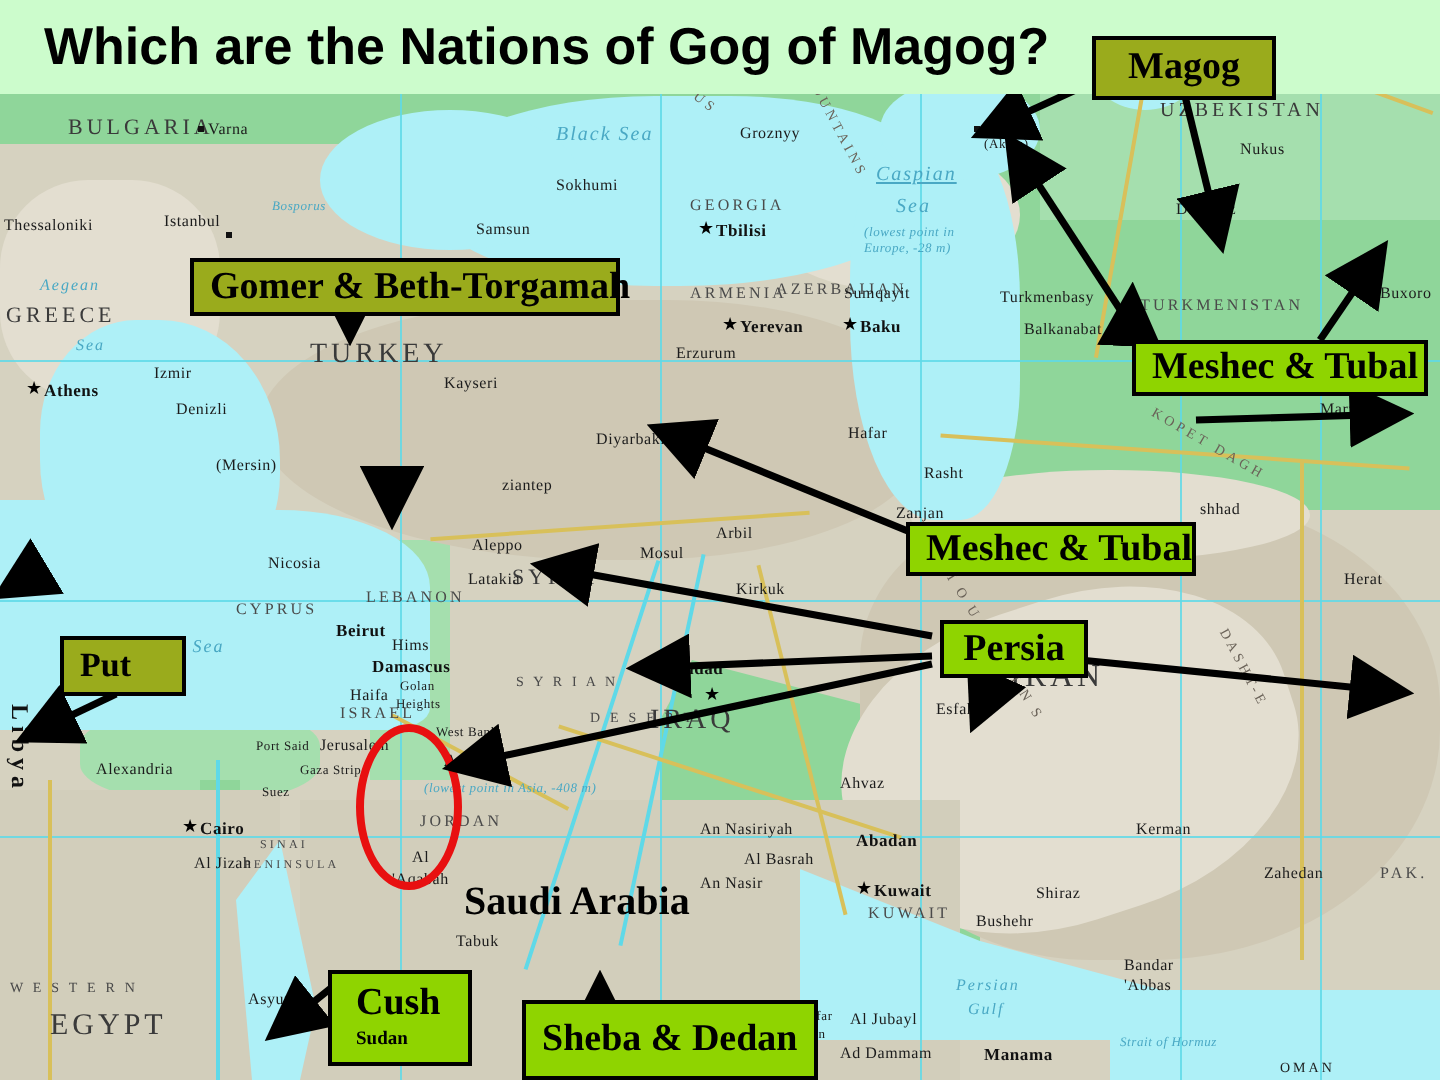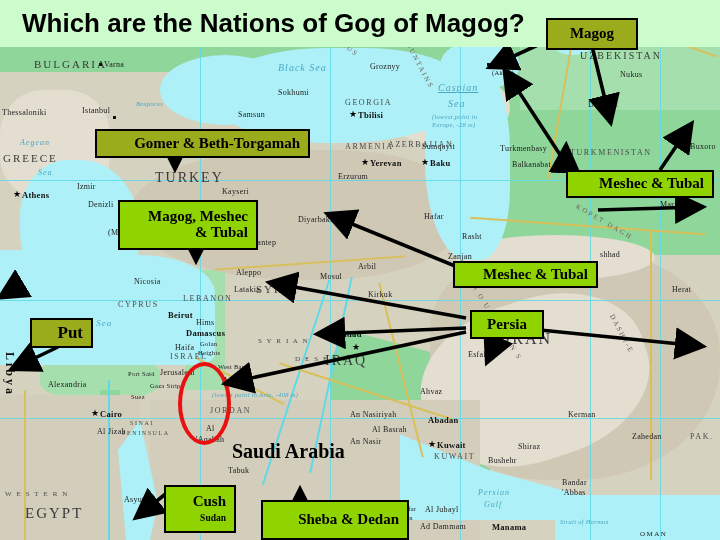--- a/index.html
+++ b/index.html
@@ -33,22 +33,22 @@
 
   
   #title-banner{position:absolute;left:0;top:0;width:720px;height:47px;
       background:#ccfccc;display:flex;align-items:center;}
   #title-text{font-family:"Liberation Sans",sans-serif;font-weight:bold;
       font-size:26px;color:#000;padding-left:22px;letter-spacing:0px;}
 
   
   .box{position:absolute;border:2.5px solid #000;box-sizing:border-box;
        display:flex;flex-direction:column;justify-content:center;
-       font-family:"Liberation Serif",serif;font-weight:bold;color:#000;align-items:flex-end;}
-  .box .l1{font-size:15px;line-height:1.05;padding:0 8px;white-space:nowrap;}
+       font-family:"Liberation Serif",serif;font-weight:bold;color:#000;}
+  .box .l1{font-size:19px;line-height:1.05;padding:0 8px;white-space:nowrap;}
   .box .l2{font-size:15px;line-height:1.05;padding:0 8px;white-space:nowrap;}
   .box .sub{font-size:9.5px;line-height:1.2;padding:0 8px;white-space:nowrap;}
   .olive{background:#9aab1c;}
   .lime{background:#8fd400;}
 
   
   .bigtext{position:absolute;font-family:"Liberation Serif",serif;
      font-weight:bold;font-size:20px;color:#000;white-space:nowrap;}
   #libya-label{position:absolute;left:2px;top:352px;font-family:"Liberation Serif",serif;
      font-weight:bold;font-size:12px;color:#111;writing-mode:vertical-rl;
@@ -308,24 +308,20 @@
   </div>
 
   <div class="box olive" style="left:546px;top:18px;width:92px;height:32px;align-items:center;">
     <div class="l1">Magog</div>
   </div>
 
   <div class="box olive" style="left:95px;top:129px;width:215px;height:29px;justify-content:center;">
     <div class="l1">Gomer &amp; Beth-Torgamah</div>
   </div>
 
-  <div class="box lime" style="left:118px;top:200px;width:140px;height:50px;justify-content:center;">
-    <div class="l1">Magog, Meshec</div>
-    <div class="l2">&amp; Tubal</div>
-  </div>
 
 
   <div class="box olive" style="left:30px;top:318px;width:63px;height:30px;justify-content:center;">
     <div class="l1" style="font-size:17px;">Put</div>
   </div>
 
   <div class="box lime" style="left:566px;top:170px;width:148px;height:28px;justify-content:center;">
     <div class="l1">Meshec &amp; Tubal</div>
   </div>
 

